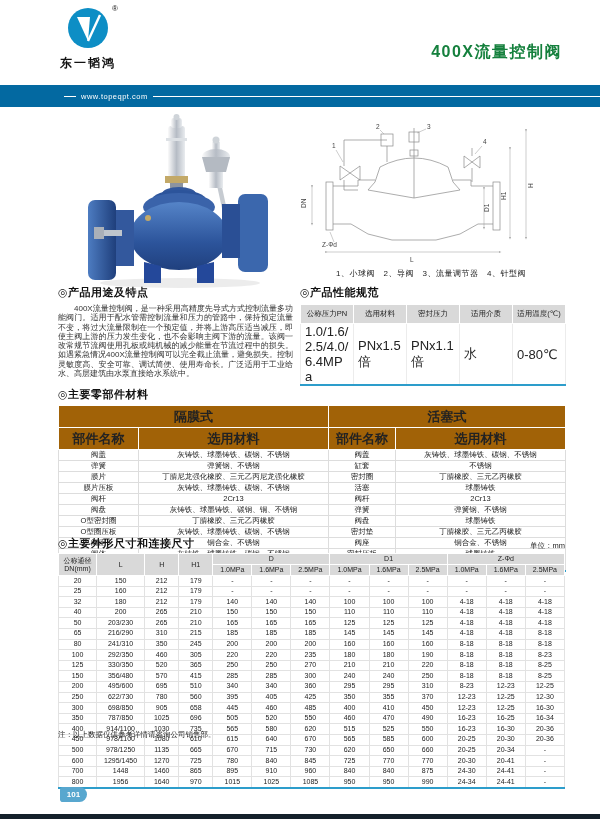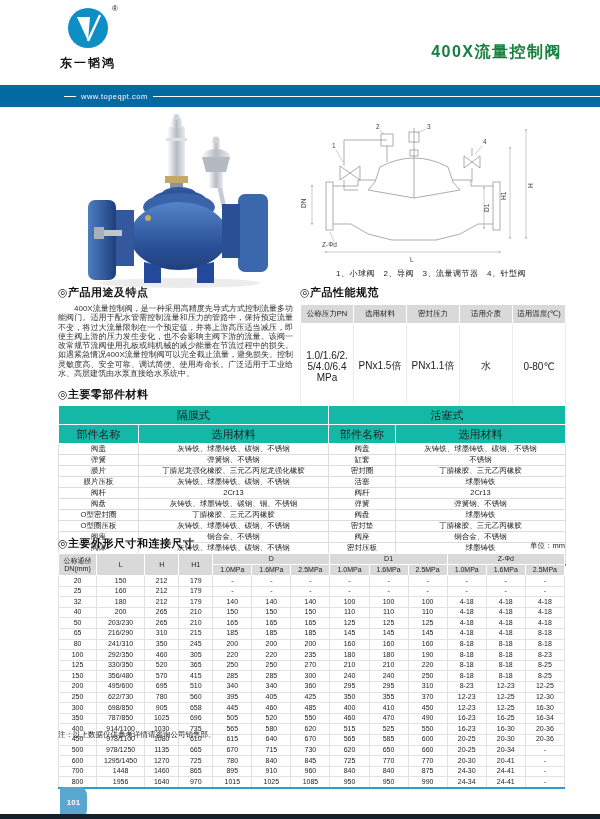--- a/index.html
+++ b/index.html
@@ -23,33 +23,33 @@
   .photo{position:absolute;left:78px;top:112px;}
   .drawing{position:absolute;left:296px;top:120px;}
   .drawing-caption{position:absolute;left:296px;top:268px;width:270px;text-align:center;font-size:8px;color:#222;letter-spacing:.5px;}
   
   .sec-title{font-weight:bold;font-size:11px;color:#111;letter-spacing:.5px;}
   .features{position:absolute;left:58px;top:285px;width:235px;}
   .features p{margin:4px 0 0;font-size:8px;line-height:9.3px;text-align:justify;text-indent:2em;color:#333;}
   .perf{position:absolute;left:300px;top:285px;width:266px;}
   .perf table{width:100%;border-collapse:collapse;margin-top:4px;border-bottom:2px solid #2d9dcb;table-layout:fixed;}
   .perf th{background:#d9d9d9;font-size:7.5px;font-weight:normal;padding:4px 1px;border:1px solid #fff;color:#222;}
-  .perf td{font-size:10px;text-align:center;height:52px;border:1px solid #ececec;word-break:break-all;padding:16px 4px;color:#222;}
+  .perf td{font-size:13px;text-align:left;height:52px;border:1px solid #ececec;word-break:break-all;padding:0 4px;color:#222;}
   .materials{position:absolute;left:58px;top:387px;width:507px;}
   .materials table{width:100%;border-collapse:collapse;margin-top:3px;border-bottom:2px solid #2d9dcb;table-layout:fixed;}
-  .materials th{background:#14b8a6;font-size:11px;font-weight:normal;padding:1.5px 0;border:1px solid #fff;color:#222;}
+  .materials th{background:#a16207;font-size:13px;font-weight:bold;padding:1.5px 0;border:1px solid #fff;color:#222;}
   .materials td{font-size:7.5px;text-align:center;padding:1px 0;line-height:8px;border:1px solid #ddd;color:#222;overflow:hidden;white-space:nowrap;}
   .dims{position:absolute;left:58px;top:536px;width:507px;}
   .dims-head{display:flex;justify-content:space-between;align-items:flex-end;}
   .unit-label{font-size:7.5px;color:#222;}
   .dims table{width:100%;border-collapse:collapse;margin-top:2px;border-bottom:2px solid #2d9dcb;table-layout:fixed;}
   .dims th{background:#d9d9d9;font-size:7px;font-weight:normal;border:1px solid #fff;padding:1px 0;line-height:8px;color:#222;}
   .dims td{font-size:7px;text-align:center;border:1px solid #e2e2e2;padding:0.5px 0;line-height:8.6px;color:#222;overflow:hidden;white-space:nowrap;}
   .note{position:absolute;left:58px;top:730px;font-size:7.5px;color:#222;}
-  .page-badge{position:absolute;left:60px;top:787px;width:27px;height:31px;background:#58a7cf;color:#fff;
+  .page-badge{position:absolute;left:60px;top:787px;width:27px;height:15px;background:#58a7cf;color:#fff;
     font-size:8px;font-weight:bold;display:flex;align-items:center;justify-content:center;border-radius:3px 8px 8px 3px;}
   .bottom-bar{position:absolute;left:0;top:814px;width:600px;height:5px;background:#14212b;}
   
   .dline{stroke:#8a8a8a;stroke-width:.7;fill:none;}
   .dimline{stroke:#9a9a9a;stroke-width:.5;fill:none;}
   .dtext{font-size:6.5px;fill:#444;font-family:"Liberation Sans","DejaVu Sans",sans-serif;}
 </style>
 </head>
 <body>
 

